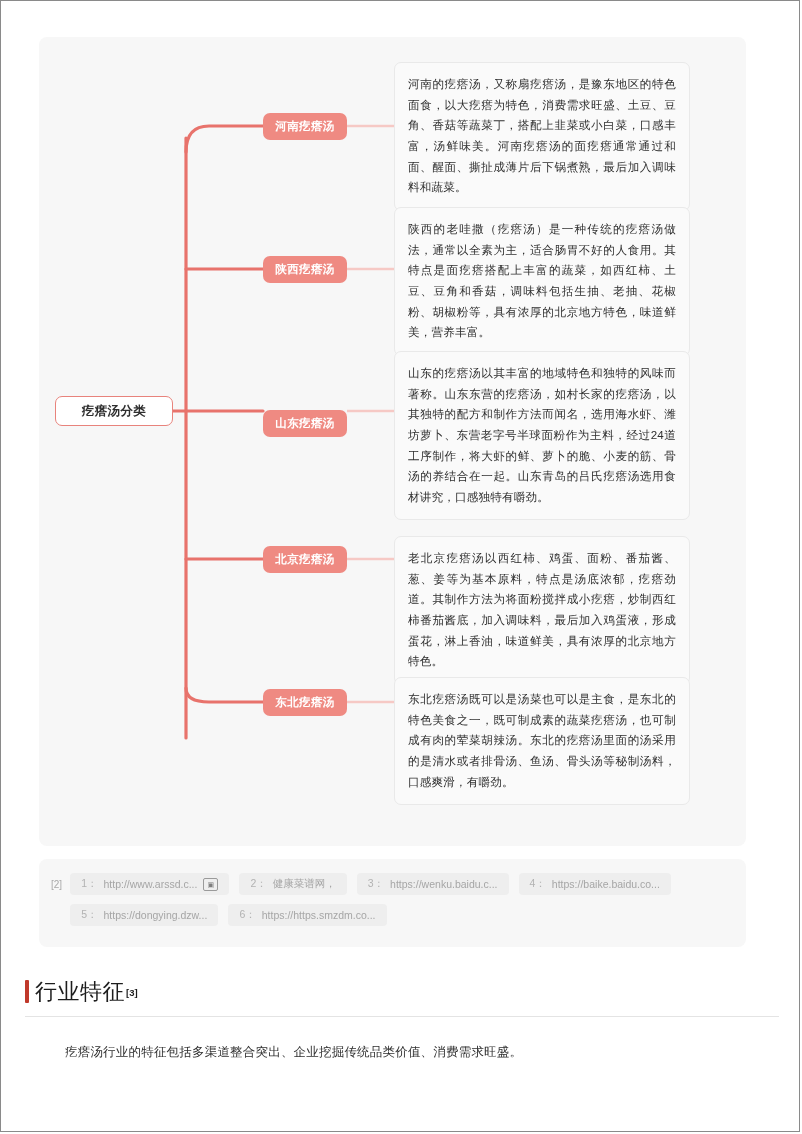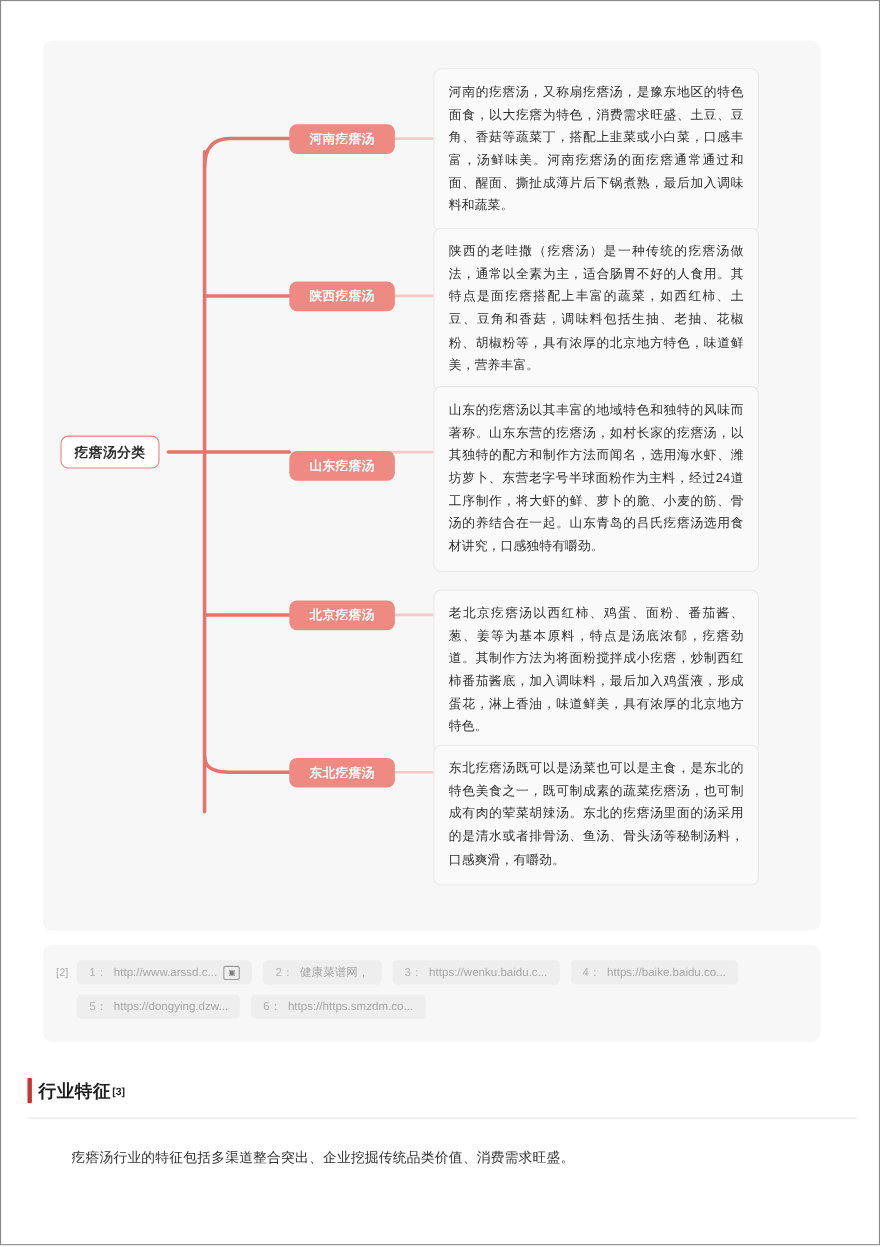--- a/index.html
+++ b/index.html
@@ -48,41 +48,41 @@
     width: 707px;
     height: 809px;
     pointer-events: none;
   }
 
   
   .root-node {
     position: absolute;
     left: 16px;
     top: 359px;
-    width: 90px;
+    width: 118px;
     height: 30px;
     background: #ffffff;
     border: 1.6px solid #e8837c;
     border-radius: 7px;
     display: flex;
     align-items: center;
     justify-content: center;
     font-size: 12.5px;
     font-weight: bold;
     color: #2e2e2e;
     letter-spacing: 0.4px;
     box-sizing: border-box;
     z-index: 4;
   }
 
   
   .branch-node {
     position: absolute;
     left: 224px;
-    width: 96px;
+    width: 84px;
     height: 27px;
     background: #ef8a82;
     border-radius: 7px;
     display: flex;
     align-items: center;
     justify-content: center;
     font-size: 11.5px;
     font-weight: bold;
     color: #ffffff;
     letter-spacing: 0.4px;
@@ -185,22 +185,22 @@
   .section-bar {
     position: absolute;
     left: 0;
     top: 1px;
     width: 4px;
     height: 23px;
     background: #c0392b;
     border-radius: 1px;
   }
   .section-title {
-    font-size: 16px;
-    font-weight: bold;
+    font-size: 22px;
+    font-weight: normal;
     color: #1d1d1d;
     letter-spacing: 0.5px;
   }
   .section-sup {
     font-size: 9.5px;
     color: #1d1d1d;
     vertical-align: super;
     font-weight: bold;
     margin-left: 1px;
   }

